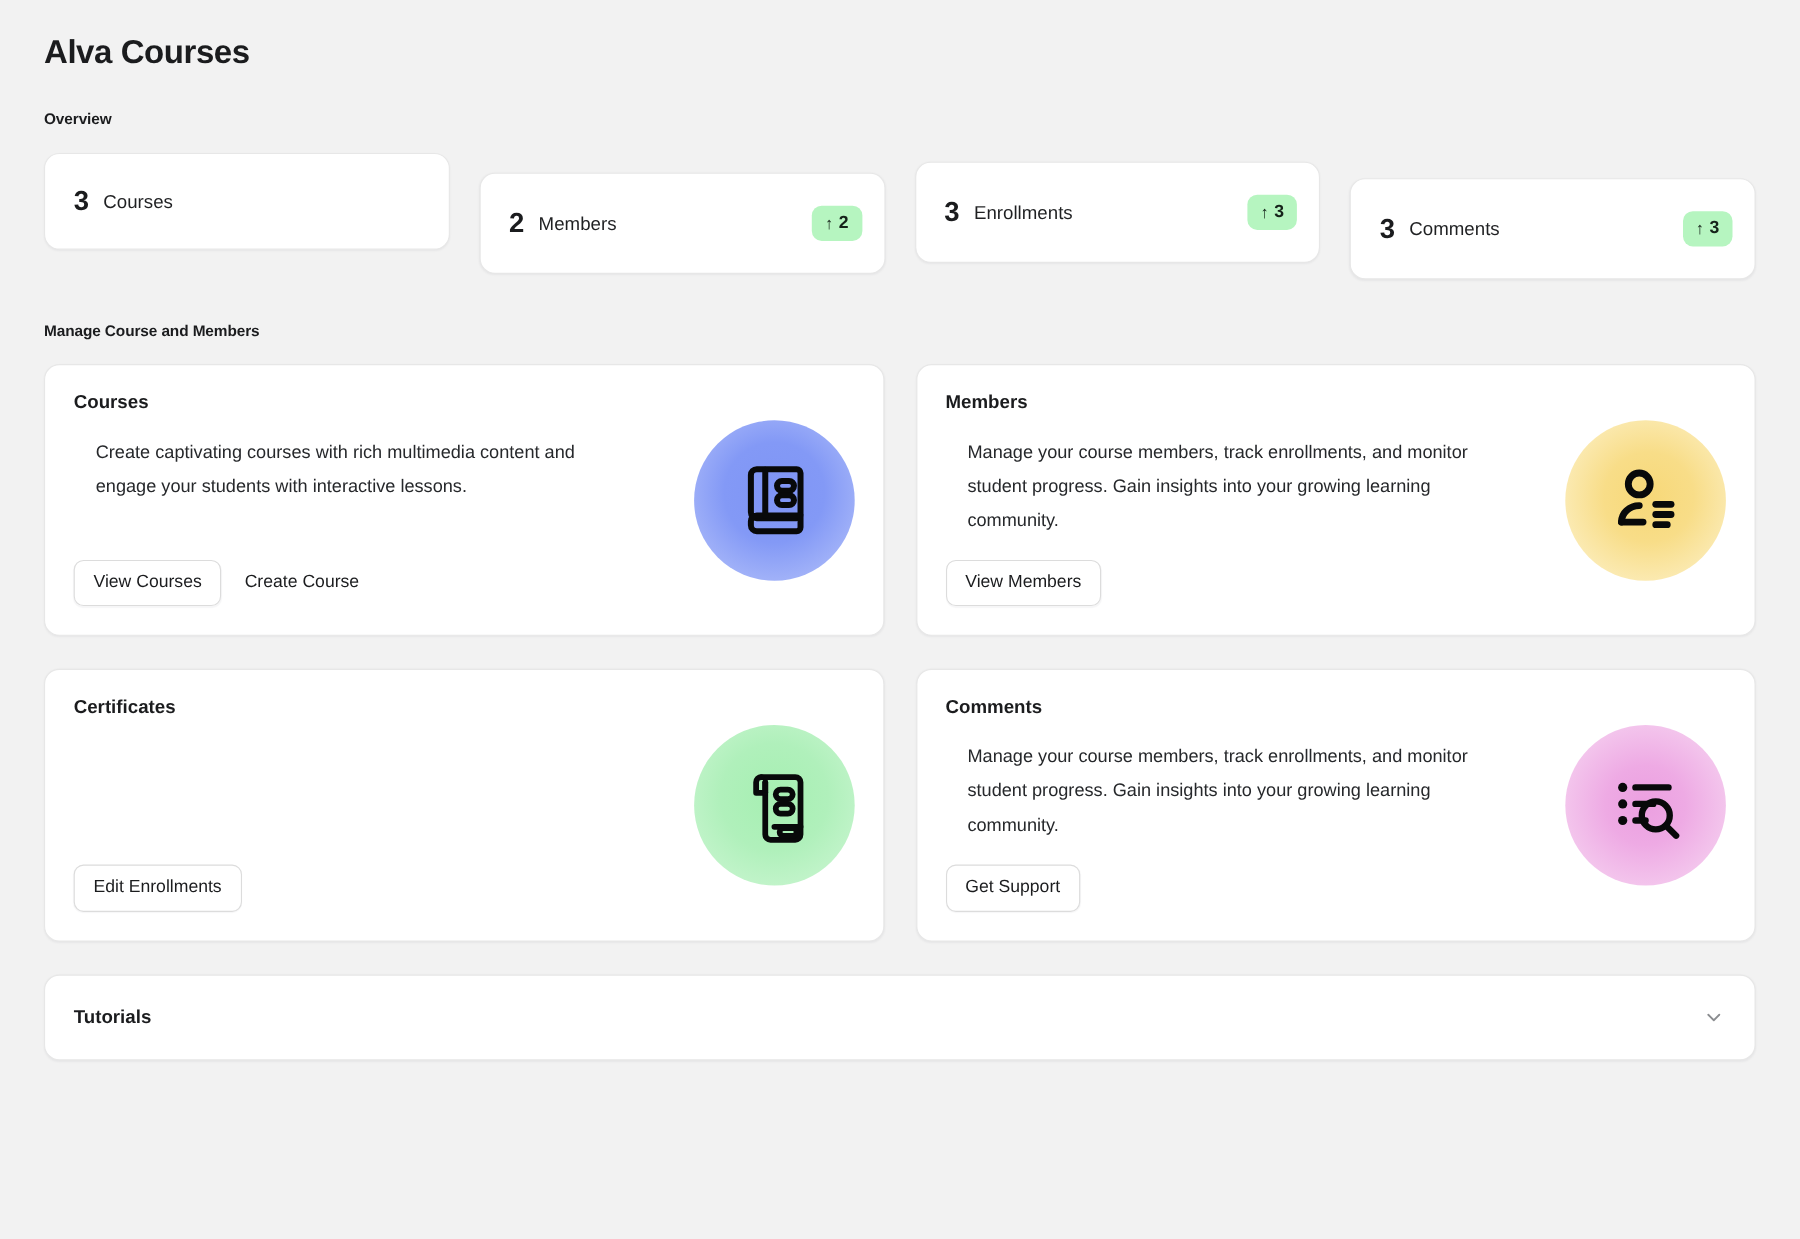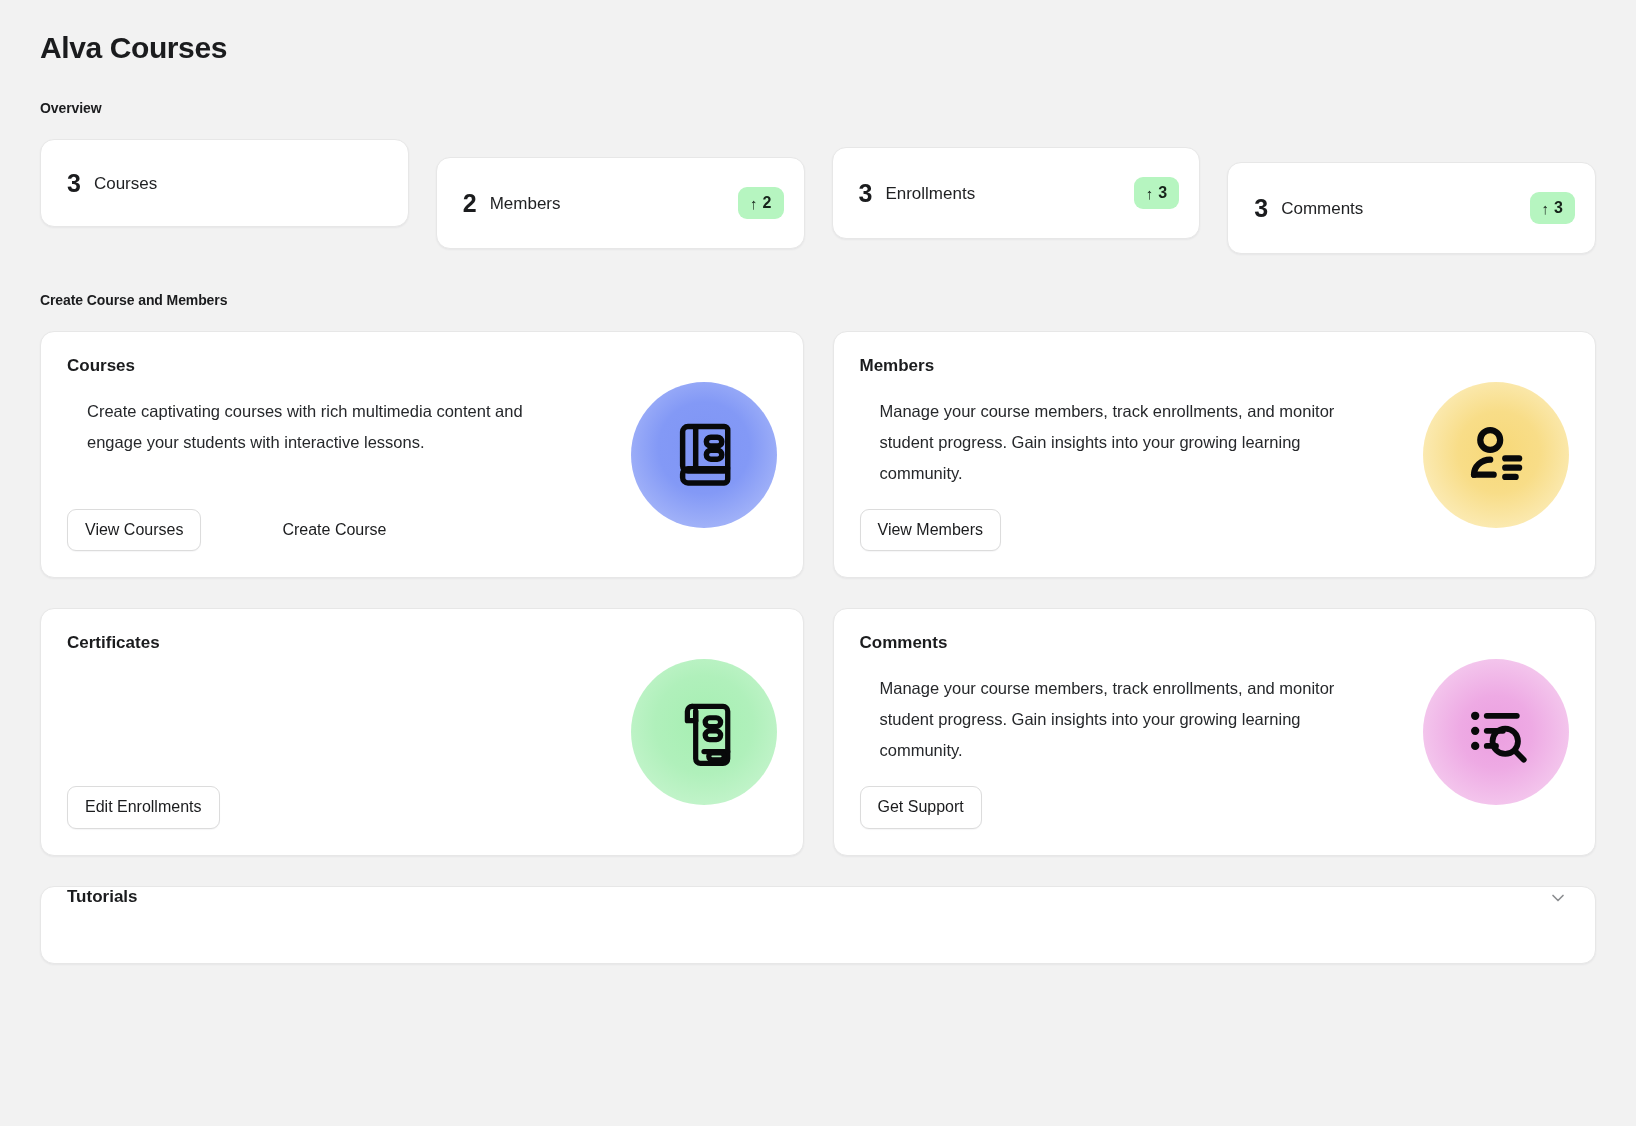--- a/index.html
+++ b/index.html
@@ -126,21 +126,21 @@
     line-height: 31px;
     color: #26282b;
     max-width: 478px;
     margin-bottom: 20px;
     margin-left: 20px;
   }
 
   .feature-actions {
     display: flex;
     align-items: center;
-    gap: 30px;
+    gap: 14px;
     margin-top: auto;
   }
 
   .btn {
     background: #ffffff;
     border: 1px solid #dcdcdc;
     border-radius: 9px;
     padding: 11px 17px;
     font-size: 16px;
     font-family: "Liberation Sans", sans-serif;
@@ -148,21 +148,20 @@
     line-height: 1.15;
     cursor: pointer;
     box-shadow: 0 1px 1px rgba(16,24,40,.04);
     white-space: nowrap;
   }
   .btn-plain {
     background: transparent;
     border: 1px solid transparent;
     box-shadow: none;
     padding: 11px 6px;
-    margin-left: 44px;
   }
 
   
   .feature-icon {
     position: absolute;
     width: 146px;
     height: 146px;
     border-radius: 50%;
     display: flex;
     align-items: center;
@@ -187,21 +186,21 @@
 
   
   .tutorials-card {
     background: #ffffff;
     border: 1px solid #e7e7e7;
     border-radius: 14px;
     box-shadow: 0 1px 2px rgba(16,24,40,.05);
     height: 78px;
     padding: 0 26px 0 26px;
     display: flex;
-    align-items: flex-start;
+    align-items: center;
     cursor: pointer;
   }
   .tutorials-title {
     font-size: 17px;
     font-weight: bold;
     color: #1b1c1e;
   }
   .tutorials-spacer { flex: 1 1 auto; }
   .chevron {
     width: 22px;
@@ -254,21 +253,21 @@
       <span class="stat-label">Comments</span>
       <span class="stat-spacer"></span>
       <span class="stat-badge">
         <span class="arrow">↑</span>
         <span>3</span>
       </span>
     </div>
 
   </div>
 
-  <h2 class="section-heading">Create Course and Members</h2>
+  <h2 class="section-heading">Manage Course and Members</h2>
 
   <div class="feature-grid">
 
     <div class="feature-card">
       <div class="feature-title">Courses</div>
       <div class="feature-desc">Create captivating courses with rich multimedia content and engage your students with interactive lessons.</div>
       <div class="feature-actions">
         <button class="btn">View Courses</button>
         <button class="btn btn-plain">Create Course</button>
       </div>

